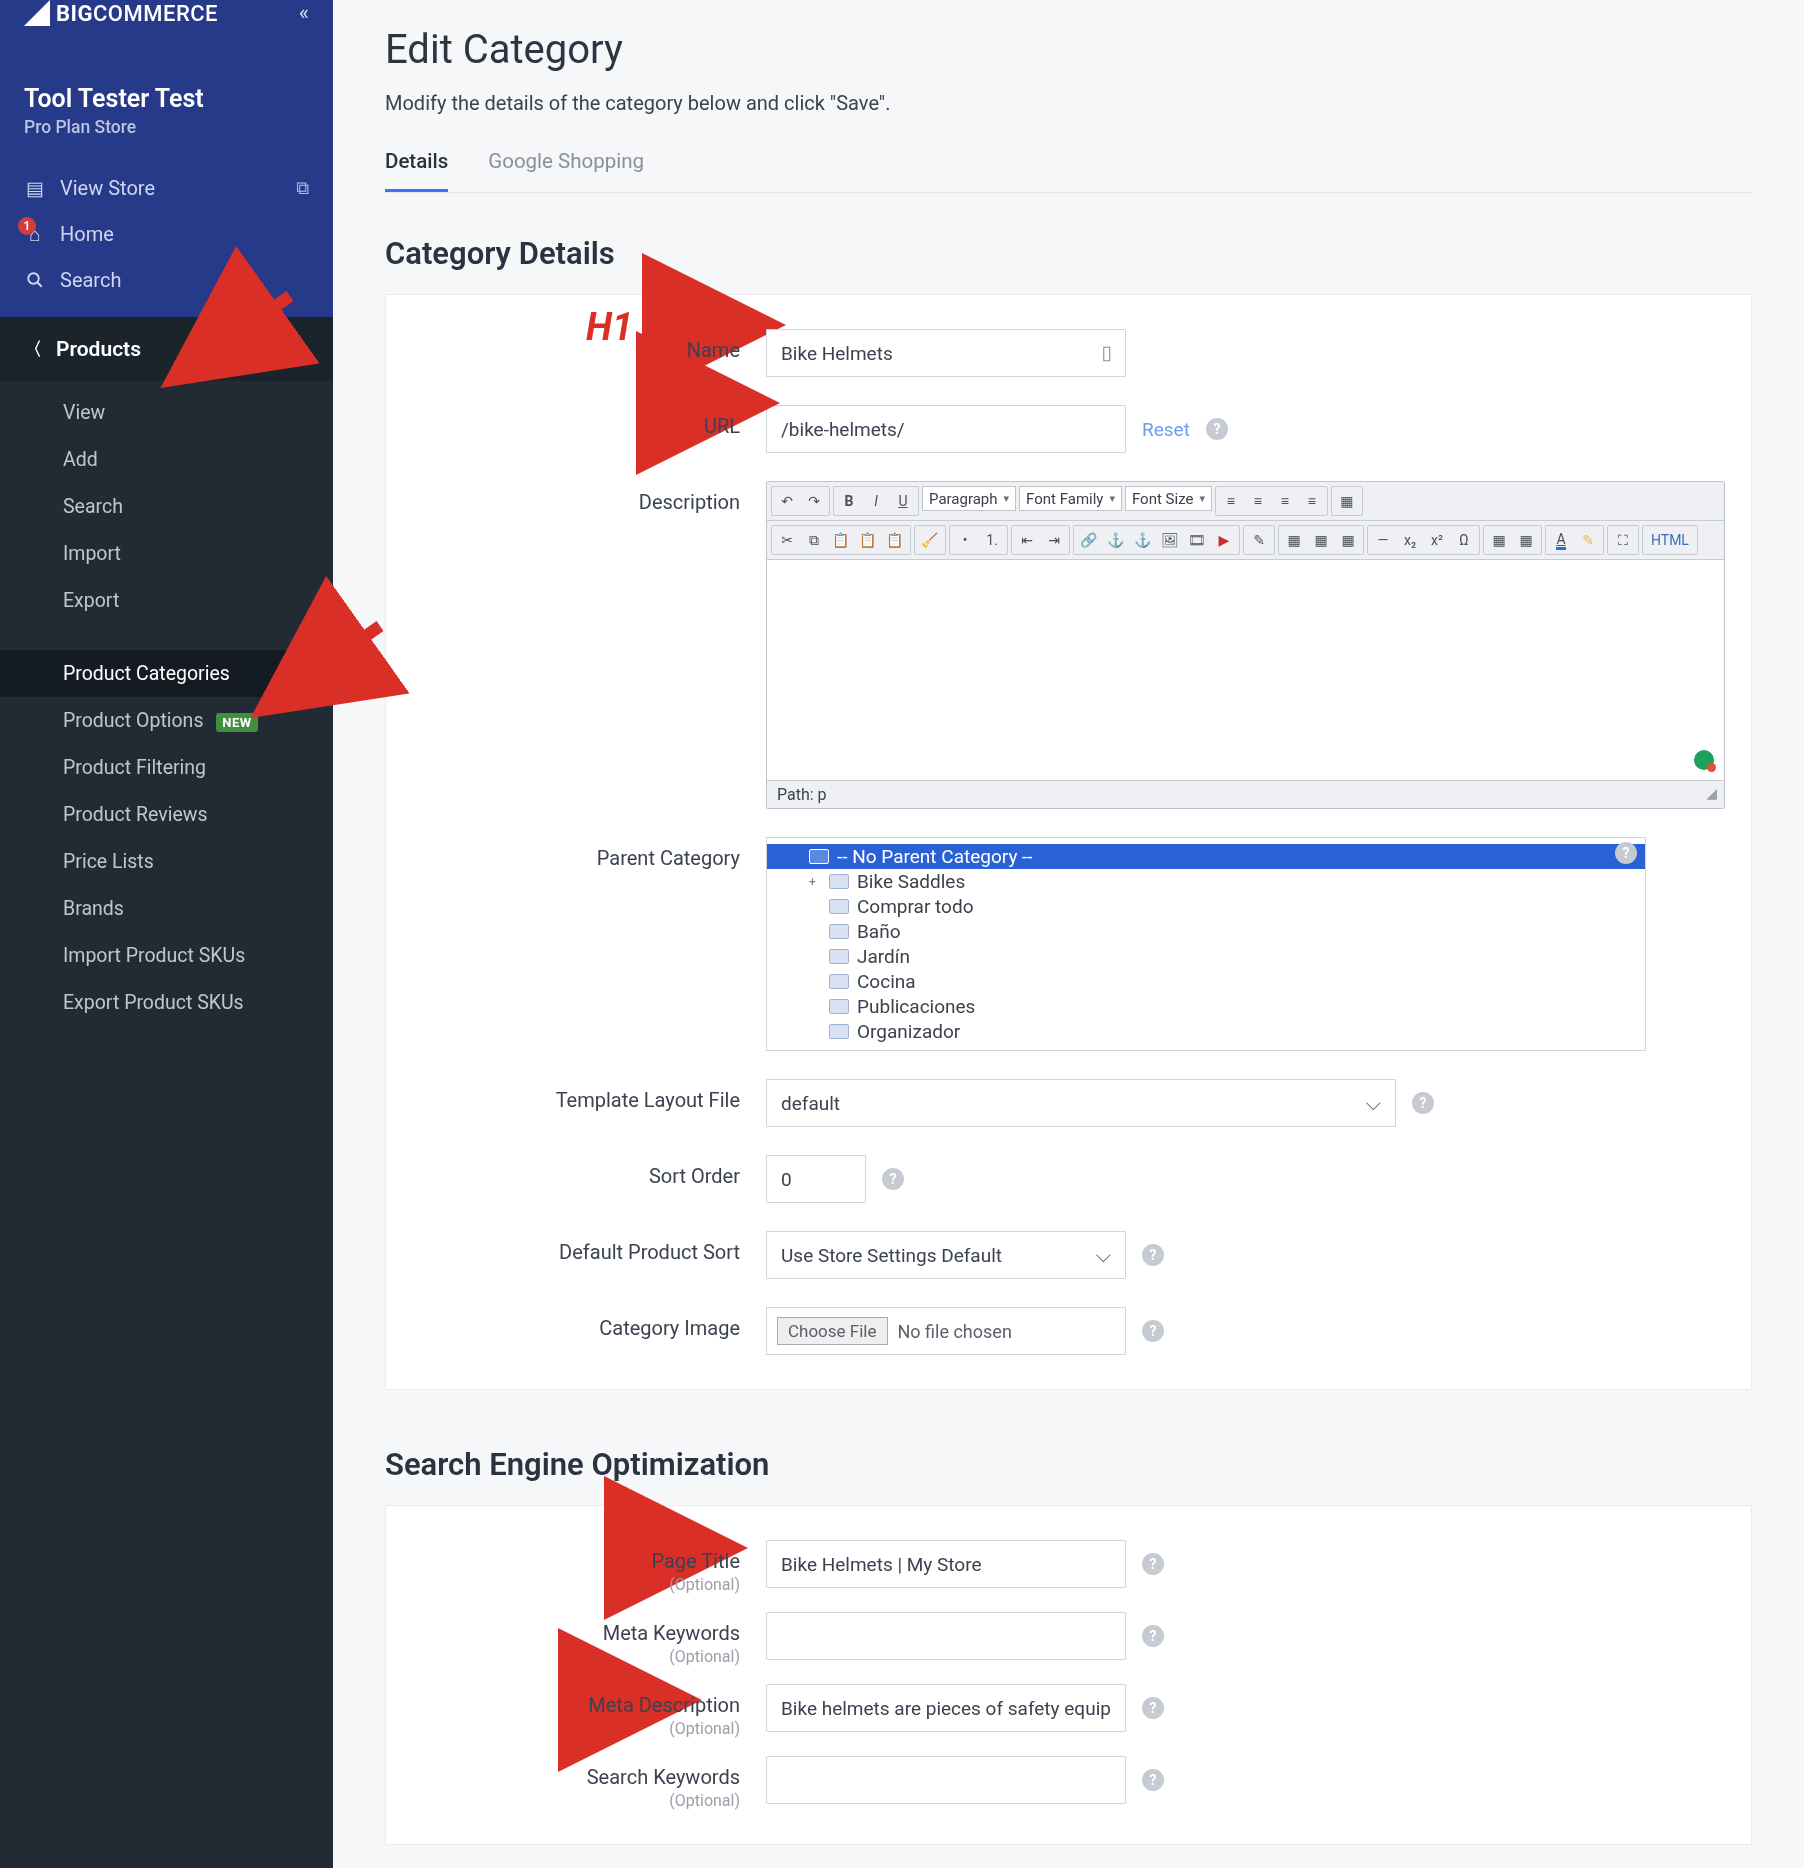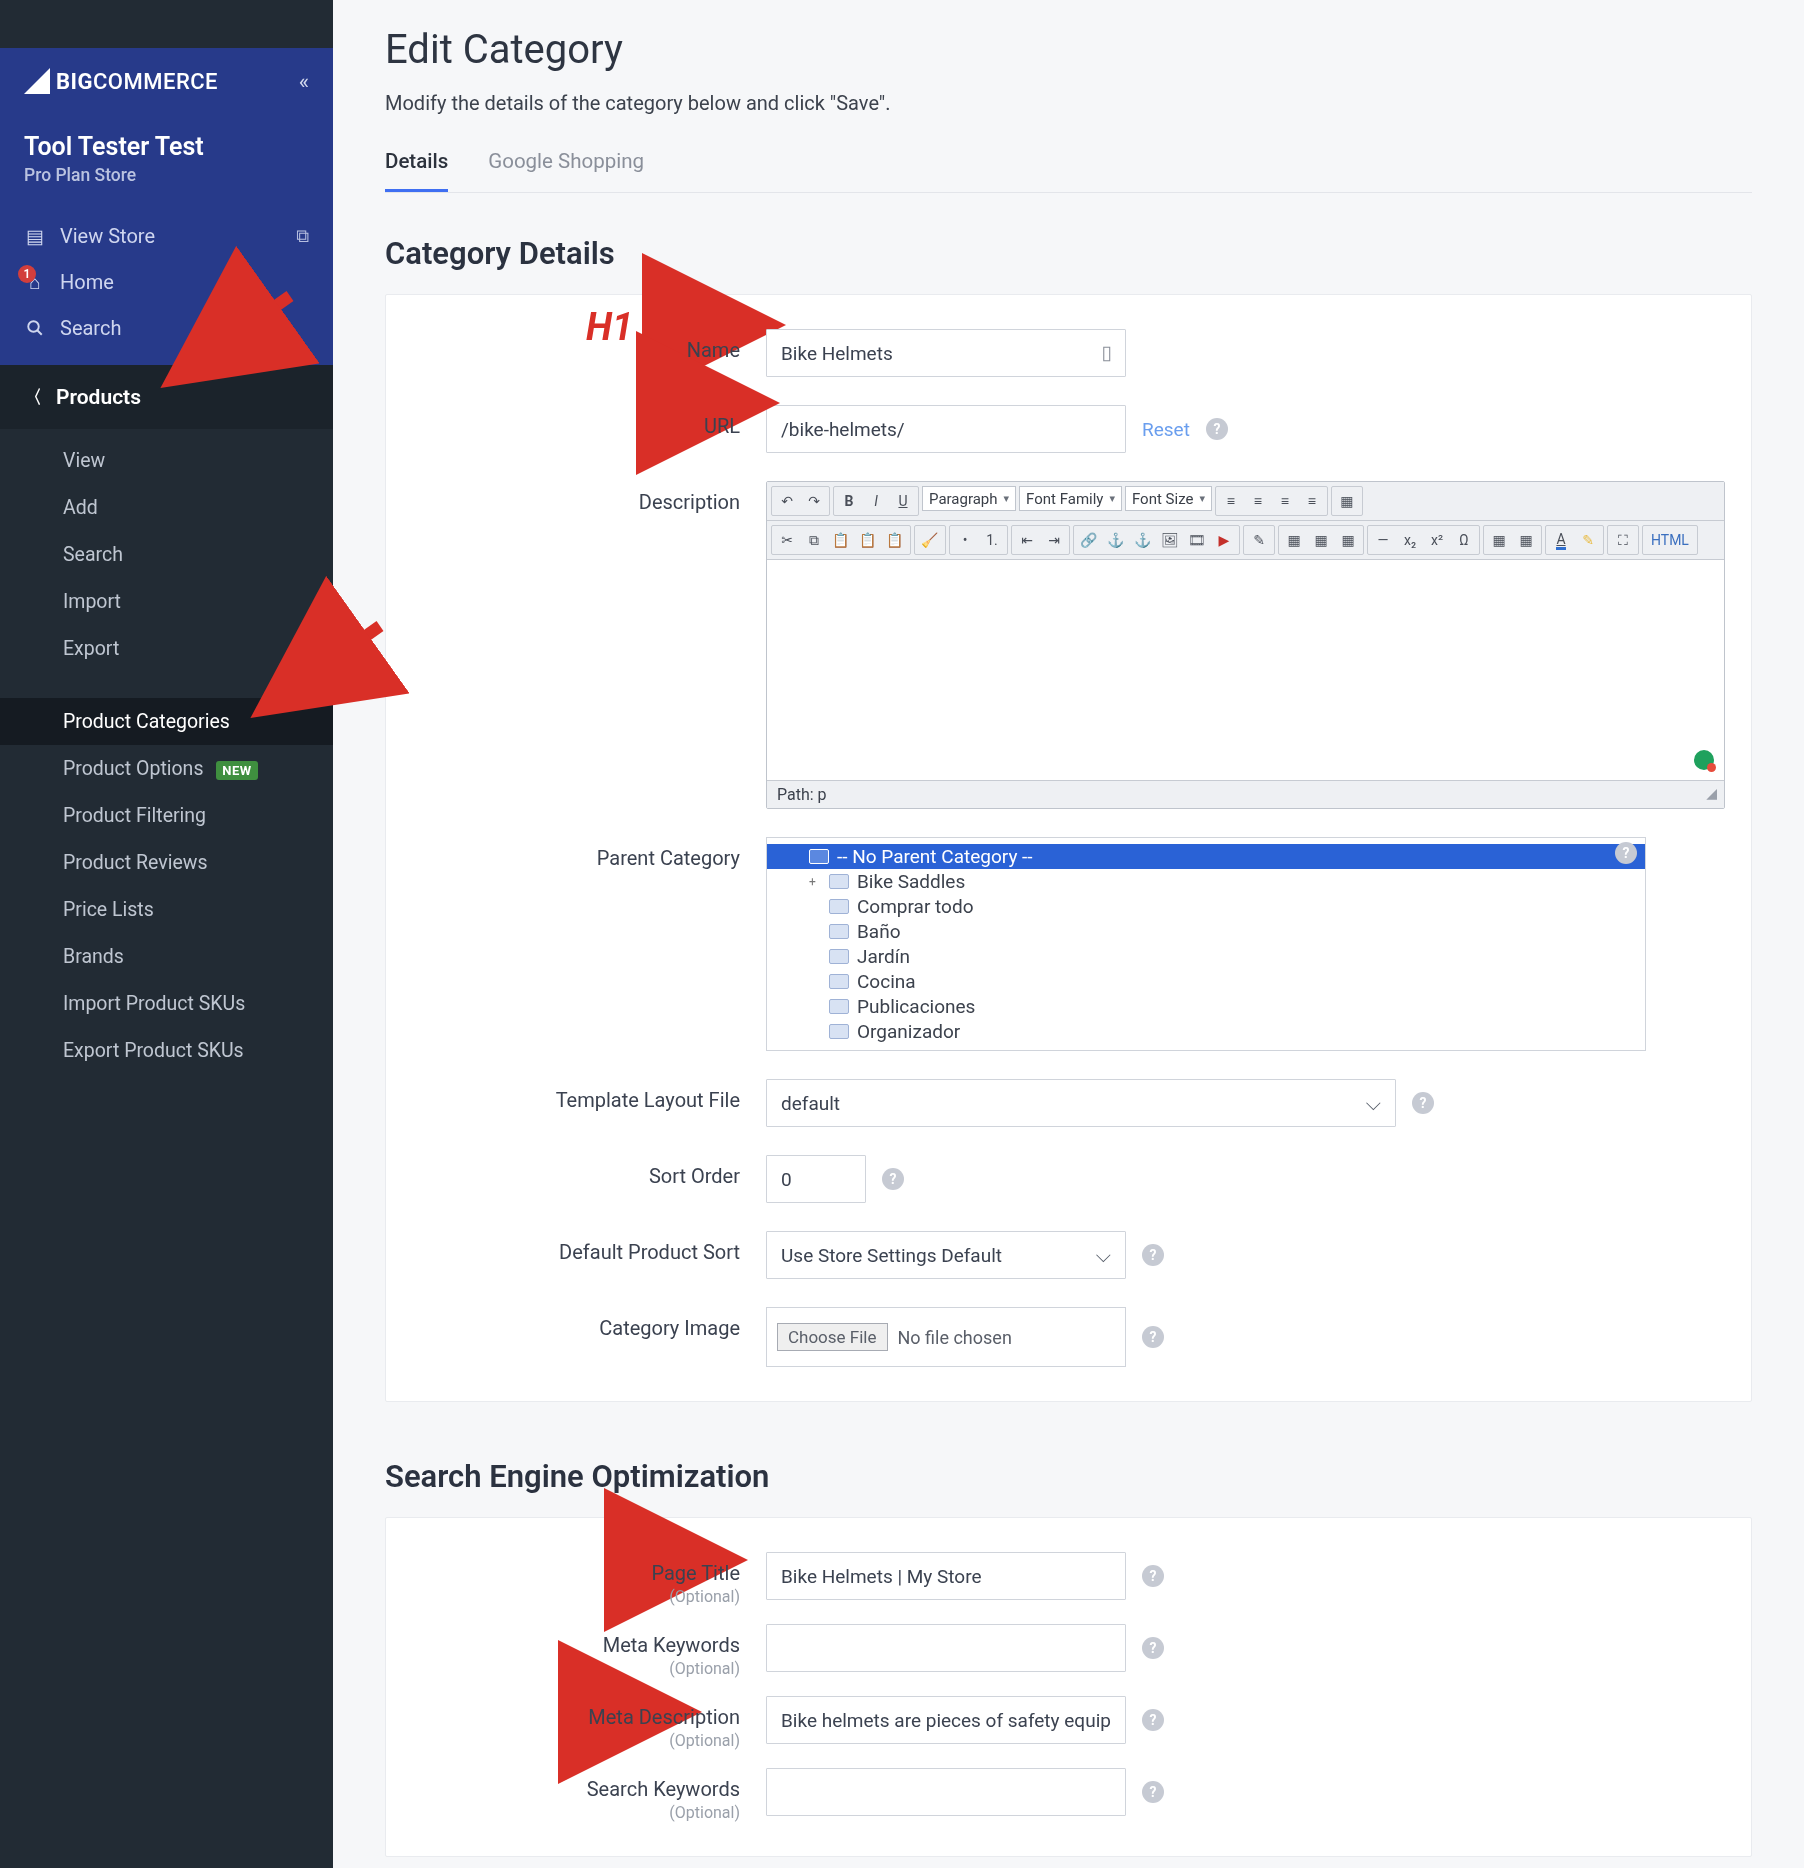--- a/index.html
+++ b/index.html
@@ -9,21 +9,21 @@
     --text:#313440;
     --muted:#6b7280;
     --border:#d0d4db;
     --link:#4b8ef4;
   }
   *{box-sizing:border-box;font-family:-apple-system,BlinkMacSystemFont,"Segoe UI",Roboto,Helvetica,Arial,sans-serif;}
   body{margin:0;background:var(--page-bg);color:var(--text);}
   .app{display:flex;min-height:1868px;width:1804px;}
   
   .sidebar{width:333px;flex:0 0 333px;background:var(--sidebar-dark);color:#cfd6e4;display:flex;flex-direction:column;}
-  .sidebar .brand{height:66px;display:flex;align-items:center;padding:16px 24px;background:var(--sidebar-bg);justify-content:space-between;margin-top:48px;}
+  .sidebar .brand{height:66px;display:flex;align-items:flex-start;padding:0 24px;background:var(--sidebar-bg);justify-content:space-between;}
   .brand-logo{display:flex;align-items:center;gap:6px;color:#fff;font-weight:500;letter-spacing:.5px;font-size:22px;}
   .brand-logo .sail{width:0;height:0;border-left:26px solid transparent;border-bottom:26px solid #fff;}
   .brand-logo .big{font-weight:700;}
   .collapse-icon{color:#d3daee;font-size:22px;}
   .store-block{background:var(--sidebar-bg);padding:18px 24px 22px;}
   .store-name{color:#fff;font-size:25px;font-weight:600;}
   .store-plan{color:#bac3e0;font-size:17.5px;font-weight:500;margin-top:4px;}
   .top-nav{background:var(--sidebar-bg);padding:6px 0 14px;}
   .top-nav .nav-row{display:flex;align-items:center;padding:11px 24px;color:#cfd6ef;font-size:20px;gap:14px;cursor:pointer;}
   .nav-row .ext{margin-left:auto;font-size:18px;opacity:.85;}
@@ -78,21 +78,21 @@
   
   .tree-box{border:1px solid var(--border);width:880px;padding:6px 0;background:#fff;position:relative;font-size:19px;}
   .tree-row{display:flex;align-items:center;gap:8px;padding:1px 14px 1px 22px;color:#3c424d;cursor:pointer;}
   .tree-row.selected{background:#2a62d6;color:#fff;}
   .tree-row.child{padding-left:42px;}
   .tree-exp{width:12px;font-size:12px;color:#777;}
   .folder{width:20px;height:15px;border:1px solid #9fb2d6;border-radius:2px;background:#d8e2f3;}
   .tree-row.selected .folder{background:#5b88e0;border-color:#fff;}
   .tree-help{position:absolute;top:4px;right:8px;}
   
-  .file-box{border:1px solid var(--border);height:60px;width:360px;display:flex;align-items:center;padding:16px 10px;gap:10px;font-size:18px;color:#5a5f69;}
+  .file-box{border:1px solid var(--border);height:48px;width:360px;display:flex;align-items:center;padding:16px 10px;gap:10px;font-size:18px;color:#5a5f69;}
   .choose-btn{background:#efefef;border:1px solid #a7abb3;padding:3px 10px;font-size:17px;cursor:pointer;}
   .bookmark-mini{color:#8a8f99;font-size:19px;margin-left:auto;margin-right:4px;}
 </style>
 </head>
 <body>
 
 <div class="app">
 
   <aside class="sidebar">
     <div class="brand">

